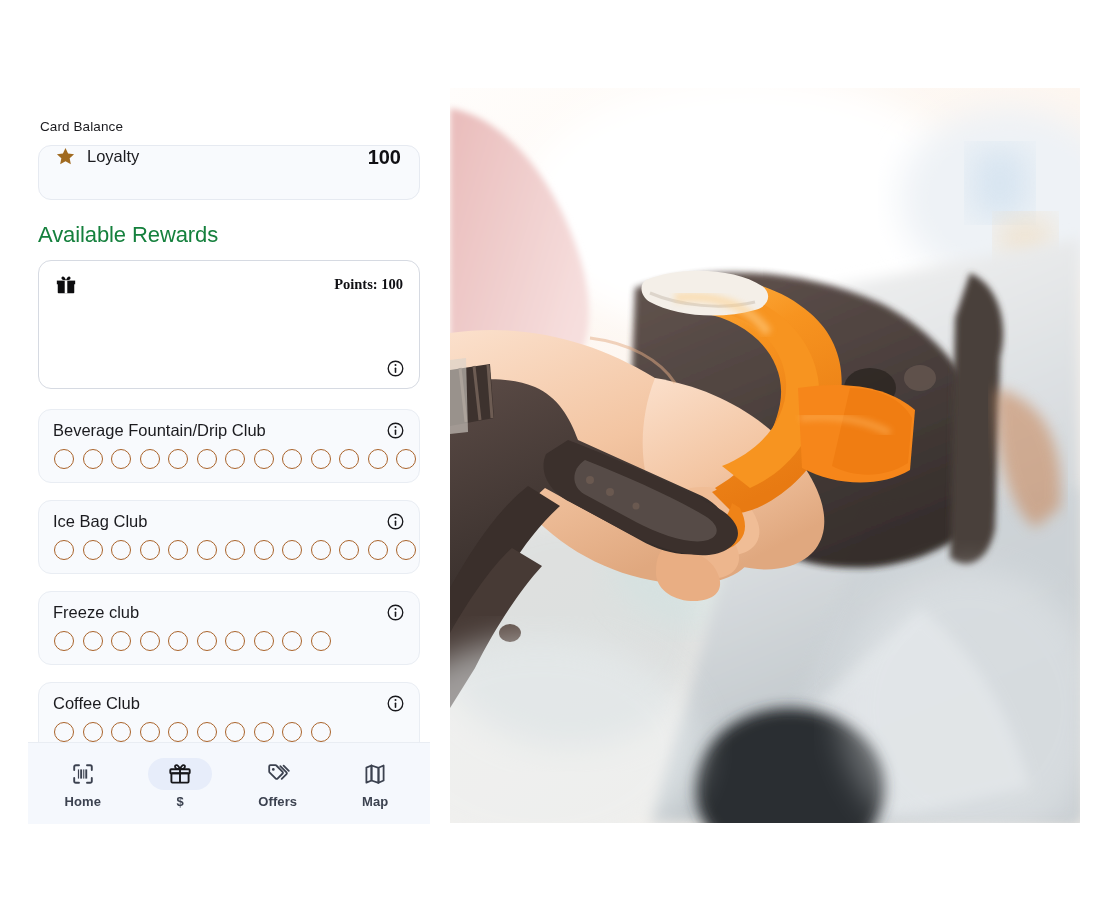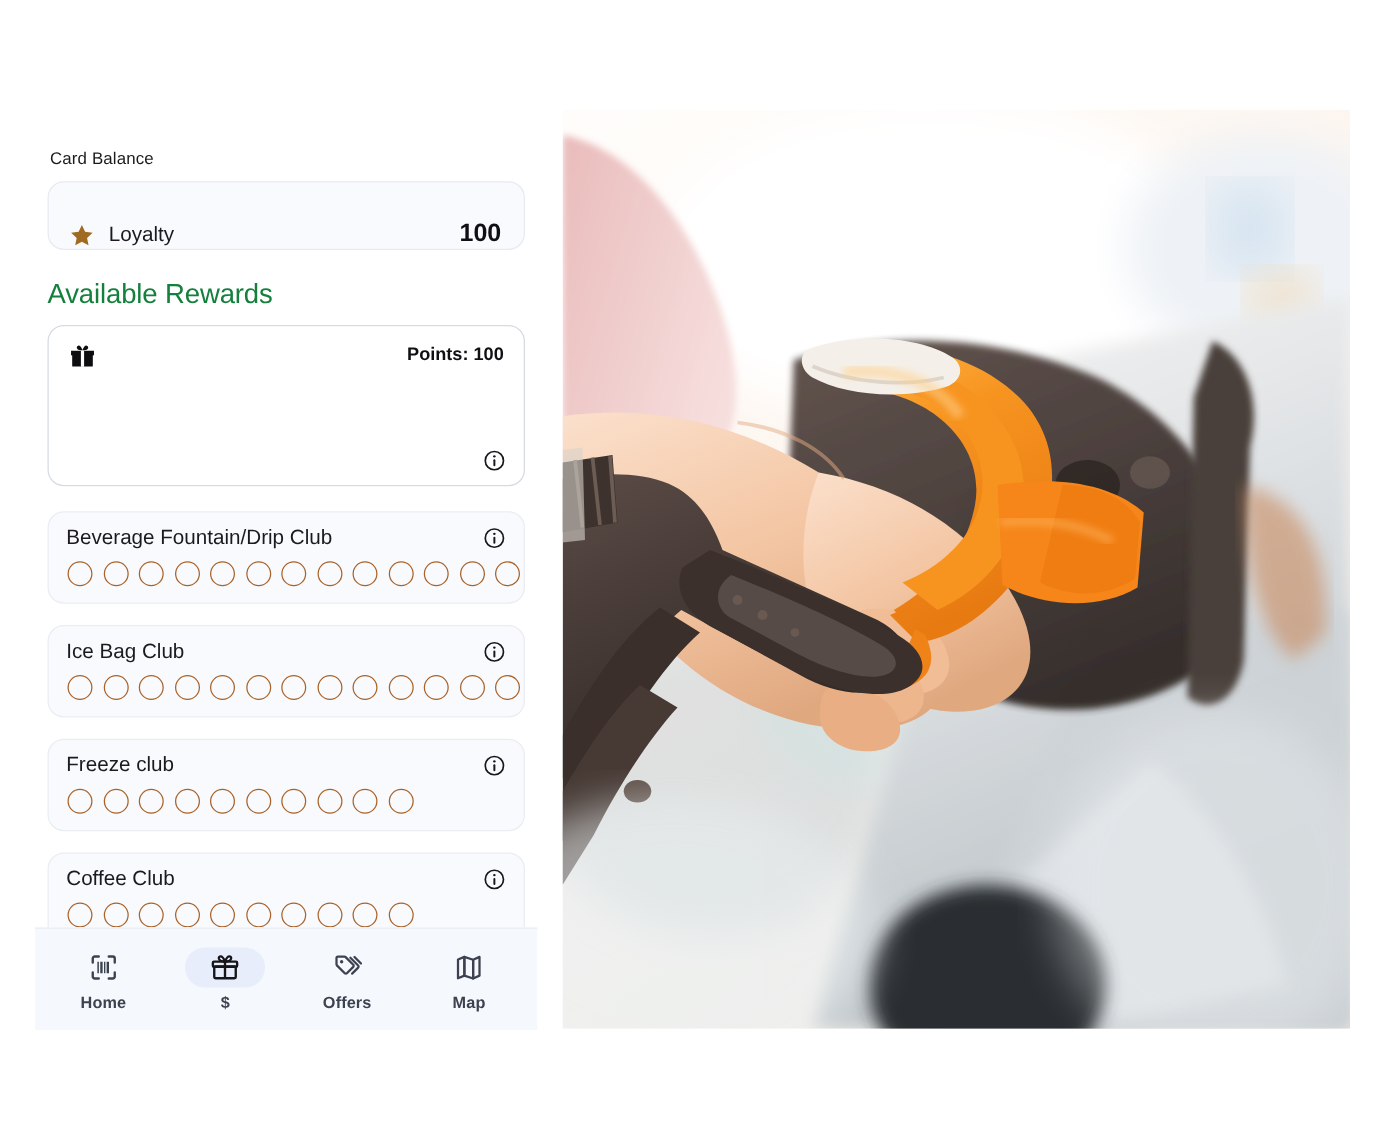--- a/index.html
+++ b/index.html
@@ -51,21 +51,21 @@
     letter-spacing: -0.1px;
   }
 
   
   .balance-card {
     background: #f8fafd;
     border: 1px solid #e6eaf1;
     border-radius: 13px;
     height: 55px;
     display: flex;
-    align-items: flex-end;
+    align-items: flex-start;
     padding: 0 18px 0 16px;
     box-sizing: border-box;
   }
   .balance-left {
     display: flex;
     align-items: center;
     gap: 11px;
     flex: 1 1 auto;
   }
   .star-icon {
@@ -93,20 +93,21 @@
     box-sizing: border-box;
     padding: 13px 16px 10px 16px;
     position: relative;
     display: flex;
     flex-direction: column;
   }
   .reward-top {
     display: flex;
     align-items: flex-start;
     justify-content: space-between;
+    font-family: Liberation Serif, serif;
   }
   .gift-icon-lg { width: 22px; height: 22px; display:block; }
   .reward-points {
     font-size: 14.5px;
     font-weight: bold;
     color: #101014;
     margin-top: 2px;
   }
   .reward-badge-wrap {
     display: flex;

